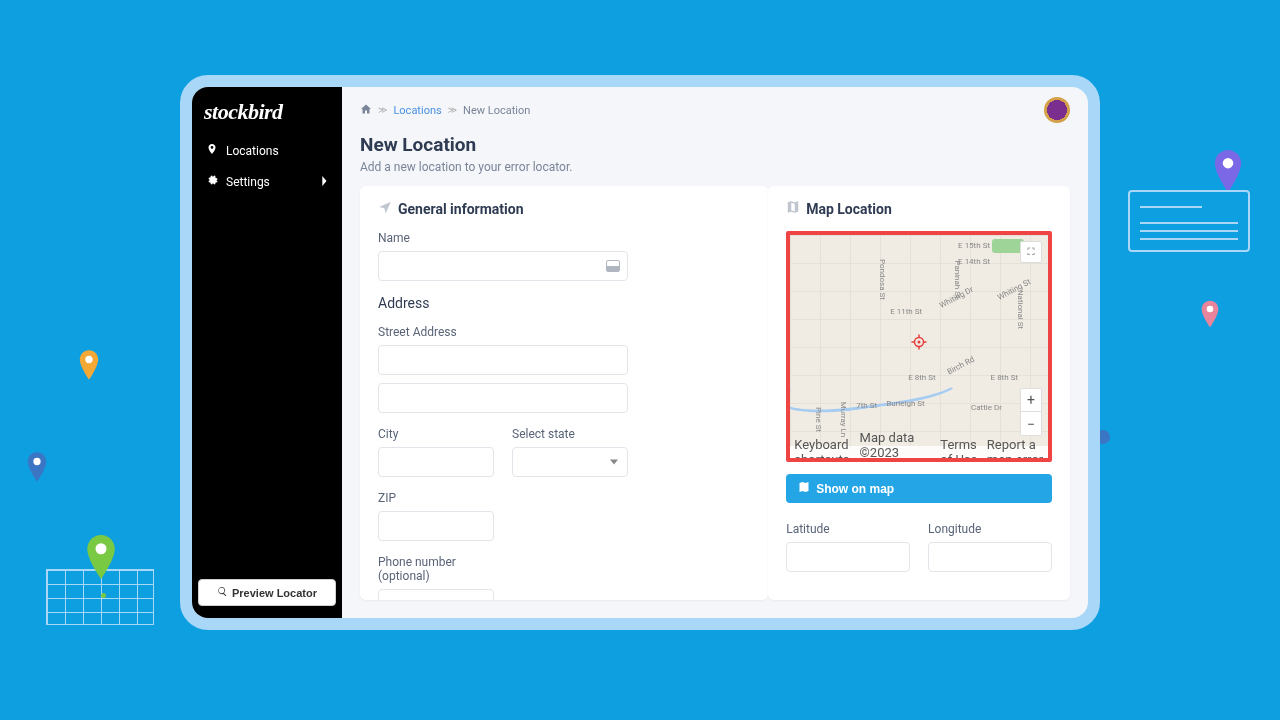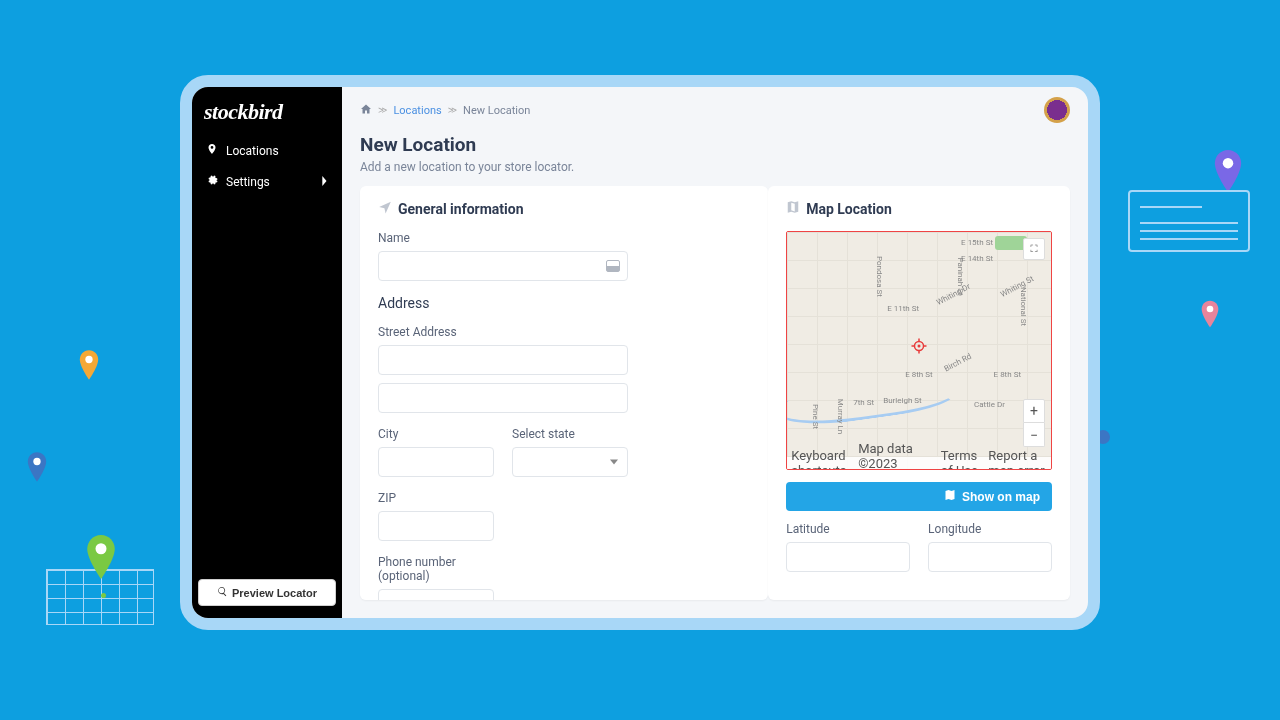--- a/index.html
+++ b/index.html
@@ -162,21 +162,21 @@
   position: absolute; right: 8px; top: 50%; transform: translateY(-50%);
   width: 14px; height: 12px; border: 1px solid #b0b6c0; border-radius: 2px;
   background: linear-gradient(#fff 50%, #b0b6c0 50%);
 }
 .form-group { margin-bottom: 14px; }
 .section-sub { font-size: 14px; font-weight: 400; color: #2f3b52; margin: 10px 0 14px 0; }
 .row2 { display: flex; gap: 18px; }
 .row2 > * { flex: 1; }
 .half { max-width: 116px; }
 .map-box {
-  border: 1px solid #ef4444;
+  border: 4px solid #ef4444;
   border-radius: 2px;
   height: 240px;
   background: #f0ece4;
   position: relative;
   overflow: hidden;
   margin-bottom: 12px;
 }
 .map-grid {
   position: absolute; inset: 0;
   background-image:
@@ -209,22 +209,21 @@
   position: absolute; bottom: 0; left: 0; right: 0; height: 12px;
   background: rgba(255,255,255,0.85);
   font-size: 13px; color: #555;
   display: flex; align-items: center; justify-content: flex-end; gap: 6px;
   padding: 0 4px;
 }
 .show-map-btn {
   background: #23a5e6; color: #fff; border: none; border-radius: 4px;
   padding: 7px 12px; font-size: 12px; font-weight: 600; cursor: pointer;
   display: inline-flex; align-items: center; gap: 6px;
-  margin-bottom: 11px;
-  justify-content: flex-end;
+  margin-bottom: 19px;
 }
 .latlon-row { display: flex; gap: 18px; }
 .latlon-row .form-group { flex: 1; }
 
 .deco-pin { position: absolute; }
 .deco-pin svg { display: block; }
 .deco-grid {
   position: absolute; left: 46px; bottom: 95px; width: 108px; height: 56px;
 }
 .deco-grid .g {
@@ -325,21 +324,21 @@
             </svg></span>
         <span class="sep">≫</span>
         <a href="#">Locations</a>
         <span class="sep">≫</span>
         <span>New Location</span>
       </div>
       <div class="avatar"></div>
     </div>
     <div class="header-block">
       <h1 class="page-title">New Location</h1>
-      <p class="page-sub">Add a new location to your store locator.</p>
+      <p class="page-sub">Add a new location to your error locator.</p>
     </div>
 
     <div class="content-row">
 
       <section class="card left">
         <div class="card-head">
           <span><svg viewBox="0 0 24 24">
                 <path d="M2 12l20-9-9 20-2-9-9-2z"></path>
               </svg></span>
           <span>General information</span>

